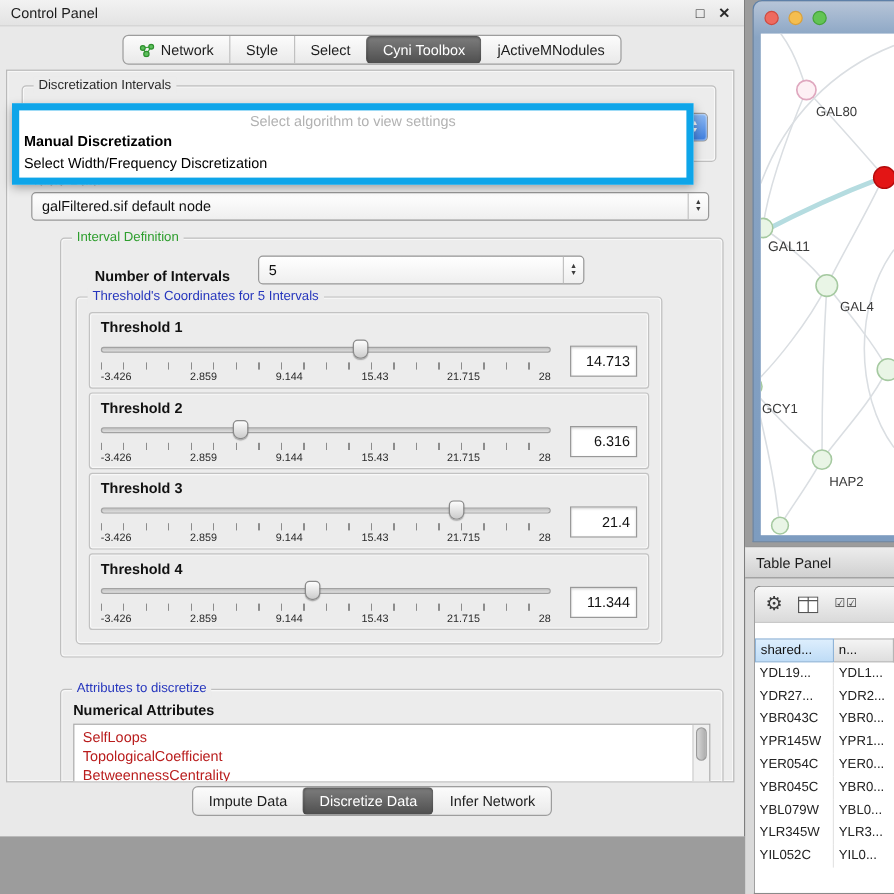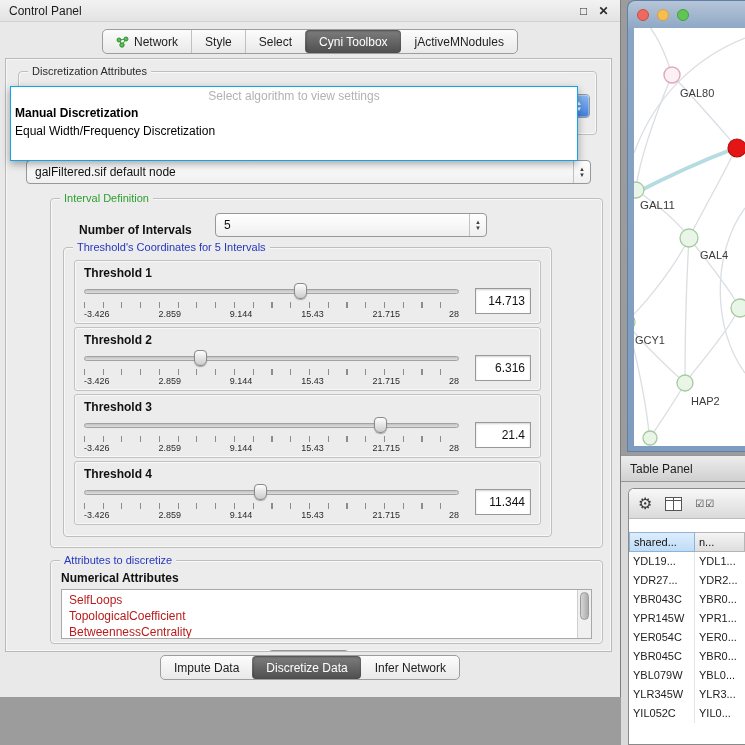--- a/index.html
+++ b/index.html
@@ -28,21 +28,21 @@
   .gt-green { color:#2e9e2e; }
   .gt-blue  { color:#2636bd; }
 
   .algo-group { margin:12px 14px 0 12px; height:64px; }
   .combo { height:24px; background:linear-gradient(#ffffff,#efefef); border:1px solid #989898; border-radius:4px; display:flex; align-items:center; font-size:12px; color:#111; padding-left:8px; position:relative; }
   .combo-text { flex:1; overflow:hidden; white-space:nowrap; }
   .combo-arrows { position:absolute; right:0; top:0; bottom:0; width:17px; display:flex; flex-direction:column; align-items:center; justify-content:center; color:#3c3c3c; font-size:6px; line-height:6px; border-left:1px solid #c2c2c2; }
   .combo-arrows.cap-blue { width:20px; background:linear-gradient(#8db9f3,#3f7fdf); color:#fff; border-left:none; border-radius:0 3px 3px 0; box-shadow:inset 0 0 0 1px rgba(255,255,255,.3); }
   .algo-combo { margin:22px 6px 0 10px; }
 
-  .dropdown-overlay { position:absolute; left:10px; top:86px; width:568px; background:#ffffff; border:1px solid #0ea5e9; box-shadow:0 3px 8px rgba(0,0,0,.35); z-index:60; padding-bottom:20px; }
+  .dropdown-overlay { position:absolute; left:10px; top:86px; width:568px; background:#ffffff; border:6px solid #0ea5e9; box-shadow:0 3px 8px rgba(0,0,0,.35); z-index:60; padding-bottom:3px; }
   .dd-header { text-align:center; color:#b2b2b2; font-size:12px; padding:2px 0 1px; }
   .dd-item { font-size:12px; color:#000; padding:1px 4px; line-height:16px; }
   .dd-item.bold { font-weight:bold; }
 
   .table-data-sec { margin:8px 20px 0; }
   .field-label { font-size:12px; color:#1e1e1e; margin-bottom:3px; }
 
   .interval-group { margin:14px 8px 0 44px; padding:14px 10px 10px; }
   .num-row { display:flex; align-items:flex-end; margin-left:18px; }
   .num-label { font-size:12px; font-weight:bold; color:#111; width:136px; }
@@ -53,21 +53,21 @@
   .thresh-label { font-size:12px; font-weight:bold; color:#111; }
   .thresh-row { display:flex; gap:16px; margin-top:2px; }
   .slider-area { flex:1; }
   .slider { position:relative; height:18px; }
   .track { position:absolute; left:0; right:0; top:7px; height:5px; background:linear-gradient(#c2c2c2,#dedede); border:1px solid #a2a2a2; border-radius:3px; }
   .thumb { position:absolute; top:1px; width:13px; height:16px; margin-left:-6px; background:linear-gradient(#fdfdfd,#cccccc); border:1px solid #8a8a8a; border-radius:4px 4px 6px 6px; box-shadow:0 1px 1px rgba(0,0,0,.3); }
   .ticks { height:6px; margin-top:2px; background-image:repeating-linear-gradient(to right,#8c8c8c 0,#8c8c8c 1px,transparent 1px,transparent 5%); }
   .tick-labels { display:flex; justify-content:space-between; font-size:9px; color:#2a2a2a; margin-top:1px; }
   .value-field { width:56px; height:26px; margin-top:6px; border:1px solid #999; background:#fff; font-size:12px; font-family:"Liberation Sans",sans-serif; color:#111; text-align:right; padding-right:5px; box-shadow:inset 0 1px 2px rgba(0,0,0,.18); }
 
-  .attr-group { margin:12px 8px 0 44px; padding:10px 10px 4px; }
+  .attr-group { margin:26px 8px 0 44px; padding:10px 10px 4px; }
   .attr-label { font-size:12px; font-weight:bold; color:#111; margin-bottom:4px; }
   .listbox { position:relative; background:#fff; border:1px solid #a8a8a8; height:50px; overflow:hidden; padding:2px 16px 0 7px; }
   .list-item { font-size:12px; color:#b91c1c; line-height:16px; white-space:nowrap; }
   .list-scrollbar { position:absolute; right:0; top:0; bottom:0; width:14px; background:#f0f0f0; border-left:1px solid #cfcfcf; }
   .list-scroll-thumb { position:absolute; left:2px; right:2px; top:2px; height:28px; background:linear-gradient(90deg,#d6d6d6,#adadad); border:1px solid #9a9a9a; border-radius:5px; }
 
   .apply-row { text-align:center; margin-top:6px; }
   .apply-btn { display:inline-block; padding:3px 24px; font-size:12px; font-family:"Liberation Sans",sans-serif; color:#111; background:linear-gradient(#ffffff,#e2e2e2); border:1px solid #959595; border-radius:4px; box-shadow:0 1px 0 rgba(255,255,255,.9);text-align:center; }
 
   .cp-bottom-tabs { position:absolute; left:0; right:0; bottom:17px; display:flex; justify-content:center; }
@@ -136,21 +136,21 @@
         </div>
       <div class="tab">
           <span>jActiveMNodules</span>
         </div>
     </div>
   </div>
 
   <div class="cp-content">
 
     <div class="group algo-group">
-      <span class="group-title gt-black">Discretization Attributes</span>
+      <span class="group-title gt-black">Discretization Intervals</span>
       <div class="combo algo-combo">
         <span class="combo-text"></span>
         <span class="combo-arrows cap-blue">
             <span>▲</span>
             <span>▼</span>
           </span>
       </div>
     </div>
 
     <div class="table-data-sec">
@@ -301,21 +301,21 @@
         </div>
       <div class="tab">
           <span>Infer Network</span>
         </div>
     </div>
   </div>
 
   <div class="dropdown-overlay">
     <div class="dd-header">Select algorithm to view settings</div>
     <div class="dd-item bold">Manual Discretization</div>
-    <div class="dd-item">Equal Width/Frequency Discretization</div>
+    <div class="dd-item">Select Width/Frequency Discretization</div>
   </div>
 
 </div>
 
 <div class="right-region">
   <div class="table-area-bg"></div>
 
   <div class="network-window">
     <div class="traffic-lights">
       <span class="light red"></span>

